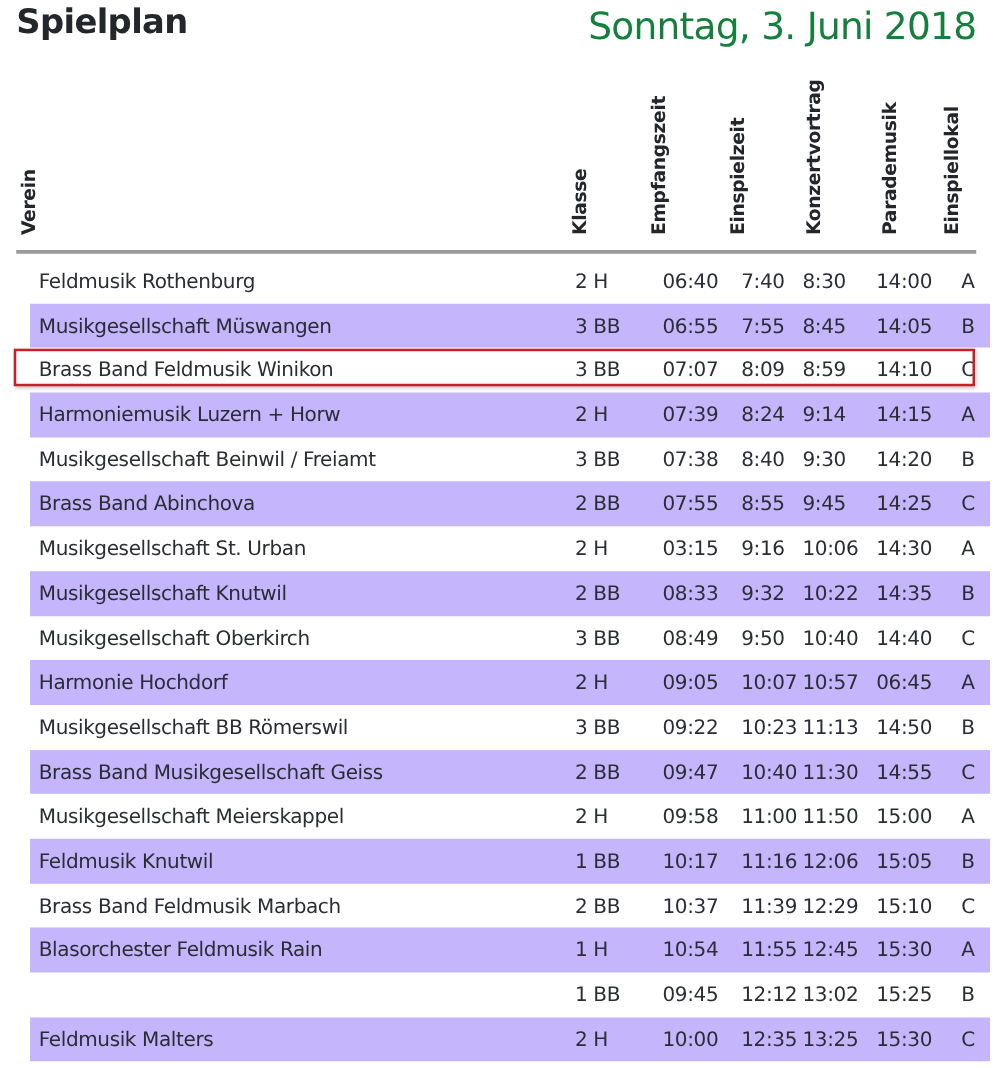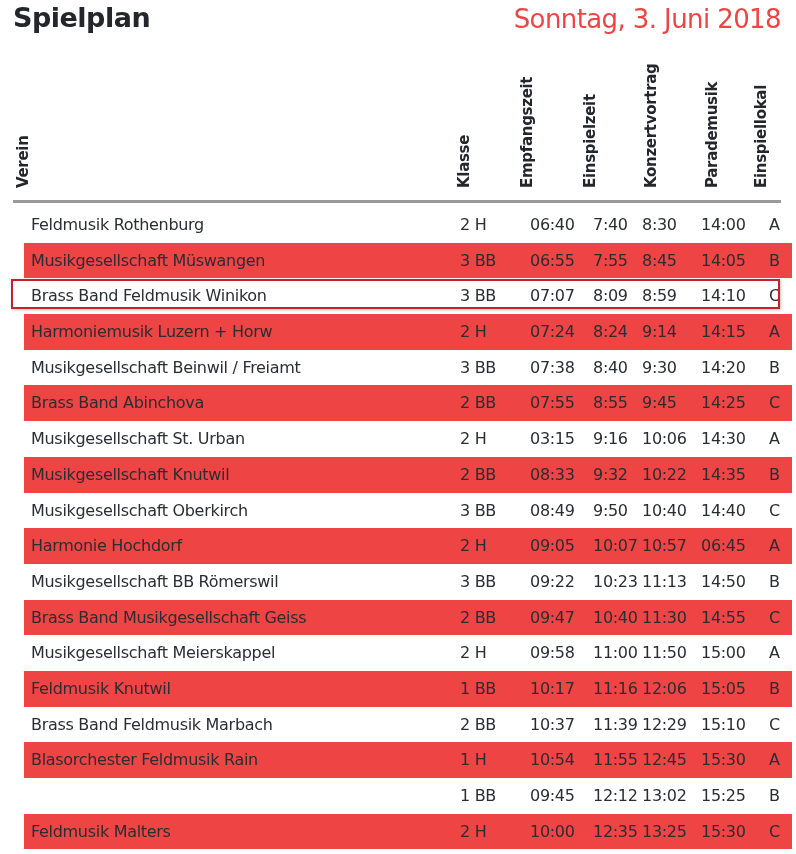--- a/index.html
+++ b/index.html
@@ -7,41 +7,41 @@
     width: 796px; height: 854px; position: relative; overflow: hidden;
     font-family: "DejaVu Sans", sans-serif; color: #2a2d33;
   }
   .title {
     position: absolute; left: 13px; top: 2px;
     font-family: "DejaVu Sans", sans-serif; font-weight: bold;
     font-size: 27px; letter-spacing: -0.5px; color: #23262b; text-align: right;
   }
   .date {
     position: absolute; right: 15px; top: 4px;
-    font-family: "DejaVu Sans", sans-serif; font-size: 26px; letter-spacing: -0.6px;
-    color: #ef4444;
+    font-family: "DejaVu Sans", sans-serif; font-size: 30px; letter-spacing: -0.6px;
+    color: #15803d;
   }
   .hdr {
     position: absolute; bottom: 0;
     transform-origin: left bottom;
     transform: rotate(-90deg);
     white-space: nowrap;
     font-weight: bold; font-size: 15px; letter-spacing: -0.3px; color: #23262b;
   }
   .hdr-wrap { position: absolute; top: 60px; height: 128px; width: 20px; }
   .rule {
     position: absolute; left: 13px; width: 768px; top: 200px; height: 3px;
     background: #9a9a9a;
   }
   .rows { position: absolute; left: 24px; top: 207px; width: 768px; }
   .row {
     position: relative; height: 35.7px; font-size: 16px; letter-spacing: -0.3px;
     color: #2a2d33;
   }
-  .row.alt { background: #ef4444; }
+  .row.alt { background: #c4b5fd; }
   .row span { position: absolute; top: 8px; white-space: nowrap; }
   .c-name { left: 7px; }
   .c-klasse { left: 436px; }
   .c-emp { left: 506px; }
   .c-ein { left: 569px; }
   .c-kon { left: 618px; }
   .c-par { left: 677px; text-align: right; }
   .c-lok { left: 745px; }
   .highlight {
     position: absolute; left: 11px; top: 279px; width: 769px; height: 30px;
@@ -106,21 +106,21 @@
       <span class="c-klasse">3 BB</span>
       <span class="c-emp">07:07</span>
       <span class="c-ein">8:09</span>
       <span class="c-kon">8:59</span>
       <span class="c-par">14:10</span>
       <span class="c-lok">C</span>
     </div>
     <div class="row alt">
       <span class="c-name">Harmoniemusik Luzern + Horw</span>
       <span class="c-klasse">2 H</span>
-      <span class="c-emp">07:24</span>
+      <span class="c-emp">07:39</span>
       <span class="c-ein">8:24</span>
       <span class="c-kon">9:14</span>
       <span class="c-par">14:15</span>
       <span class="c-lok">A</span>
     </div>
     <div class="row">
       <span class="c-name">Musikgesellschaft Beinwil / Freiamt</span>
       <span class="c-klasse">3 BB</span>
       <span class="c-emp">07:38</span>
       <span class="c-ein">8:40</span>

